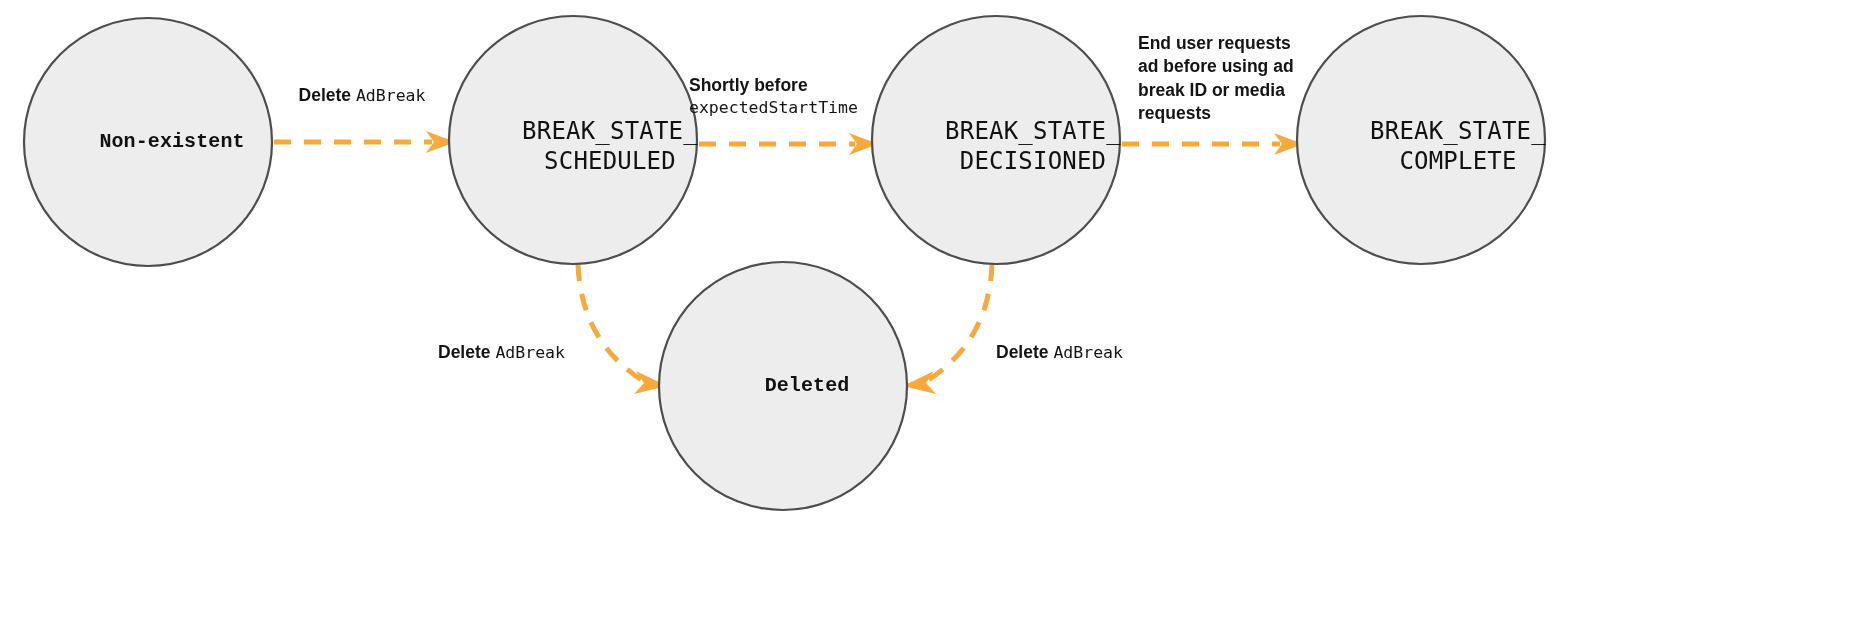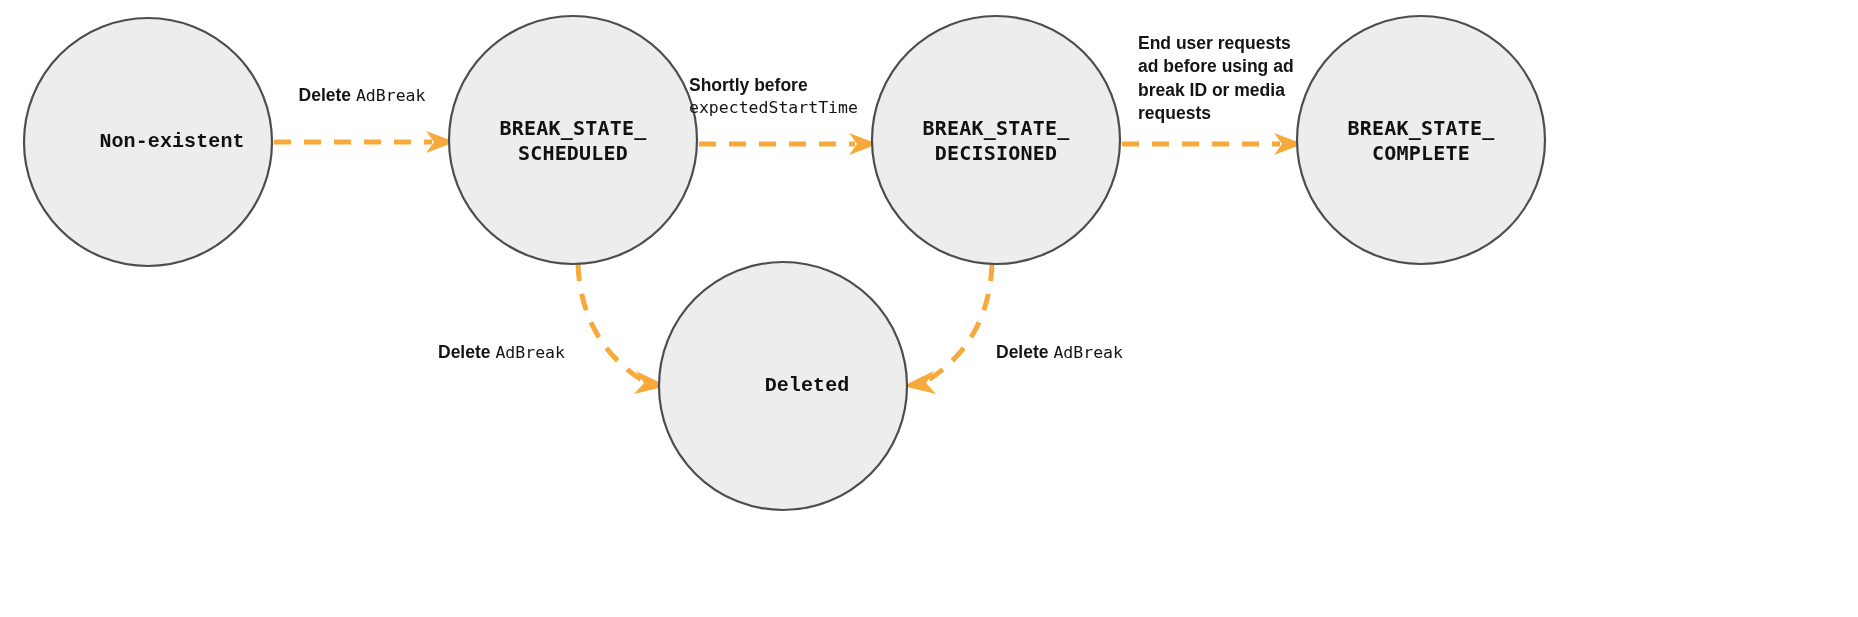--- a/index.html
+++ b/index.html
@@ -50,23 +50,24 @@
   }
   .node-label.plain {
     font-family: Liberation Mono, monospace;
     font-weight: bold;
     font-size: 20px;
     letter-spacing: 0.1px;
     margin-left: 24px;
   }
   .node-label.code {
     font-family: "DejaVu Sans Mono", "Liberation Mono", monospace;
-    font-weight: bold;
-    font-size: 20px;
+    font-weight: normal;
+    font-size: 24px;
     letter-spacing: 0.2px;
+    padding-left: 37px;
   }
   .edge-label {
     position: absolute;
     color: #141414;
     line-height: 1.33;
     pointer-events: none;
   }
   .edge-label .txt {
     font-family: "Liberation Sans", sans-serif;
     font-size: 17.5px;

